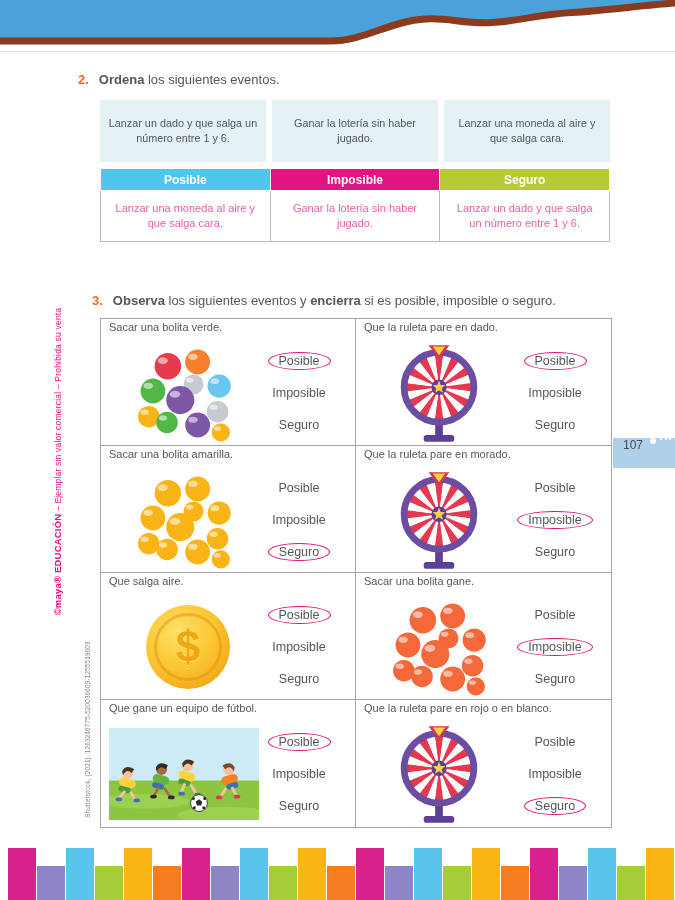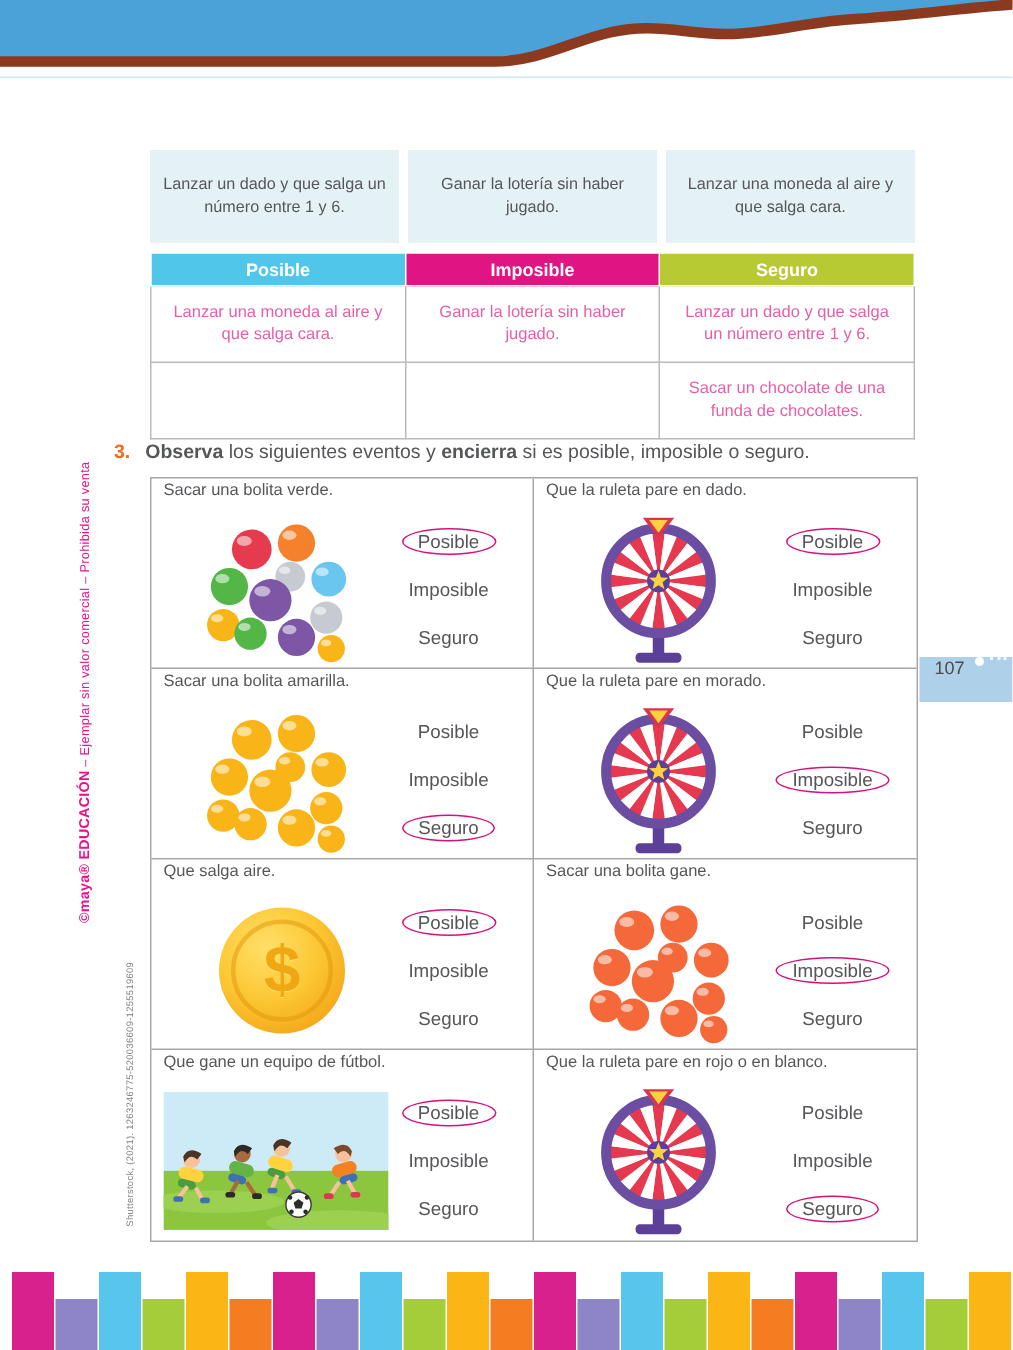--- a/index.html
+++ b/index.html
@@ -8,21 +8,21 @@
 
   
   .top-banner{position:absolute;left:0;top:0;}
   .top-banner .blue{fill:var(--top-blue);}
   .top-banner .brown{fill:none;stroke:var(--wave-brown);stroke-width:7;stroke-linecap:round;}
   .hairline{position:absolute;left:0;top:51px;width:675px;height:1px;background:var(--hairline-blue);}
 
   
   .ex-head{position:absolute;font-size:13px;color:var(--text-dark);}
   .ex2-head{left:78px;top:72px;}
-  .ex3-head{left:76px;top:293px;}
+  .ex3-head{left:92px;top:293px;}
   .ex-num{color:var(--accent-orange);font-weight:bold;margin-right:10px;}
   .ex-head b{font-weight:bold;}
 
   
   .cards{position:absolute;left:100px;top:100px;width:510px;display:flex;gap:6px;}
   .card{flex:1;height:62px;background:var(--card-bg);display:flex;align-items:center;
         justify-content:center;text-align:center;font-size:10.8px;line-height:1.4;
         color:var(--text-dark);padding:2px 6px;box-sizing:border-box;}
 
   
@@ -78,45 +78,43 @@
 <body>
 
 <div class="page">
 
   <svg class="top-banner" width="675" height="58" viewBox="0 0 675 58">
     <path class="blue" d="M0,0 L675,0 L675,3 C645,5 605,10.5 572,12.5 C542,14 518,21 492,22.5 C463,24 450,17.5 425,19 C390,21 365,41 330,41 L0,41 Z"></path>
     <path class="brown" d="M0,41 L330,41 C365,41 390,21 425,19 C450,17.5 463,24 492,22.5 C518,21 542,14 572,12.5 C605,10.5 645,5 675,3"></path>
   </svg>
   <div class="hairline"></div>
 
+  <div class="ex-head ex2-head">
+    <span class="ex-num">2.</span><b>Ordena</b><span> los siguientes eventos.</span>
+  </div>
 
   <div class="cards">
     <div class="card">Lanzar un dado y que salga un número entre 1 y 6.</div>
     <div class="card">Ganar la lotería sin haber jugado.</div>
     <div class="card">Lanzar una moneda al aire y que salga cara.</div>
   </div>
 
   <table class="sort-table">
     <thead>
       <tr>
         <th class="h-pos">Posible</th>
         <th class="h-imp">Imposible</th>
         <th class="h-seg">Seguro</th>
       </tr>
     </thead>
     <tbody>
       <tr>
         <td>Lanzar una moneda al aire y que salga cara.</td>
         <td>Ganar la lotería sin haber jugado.</td>
         <td>Lanzar un dado y que salga un número entre 1 y 6.</td>
-      </tr>
-      <tr>
-        <td></td>
-        <td></td>
-        <td>Sacar un chocolate de una funda de chocolates.</td>
       </tr>
     </tbody>
   </table>
 
   <div class="ex-head ex3-head">
     <span class="ex-num">3.</span><b>Observa</b><span> los siguientes eventos y </span><b>encierra</b><span> si es posible, imposible o seguro.</span>
   </div>
 
   <div class="grid">
       <div class="cell">

